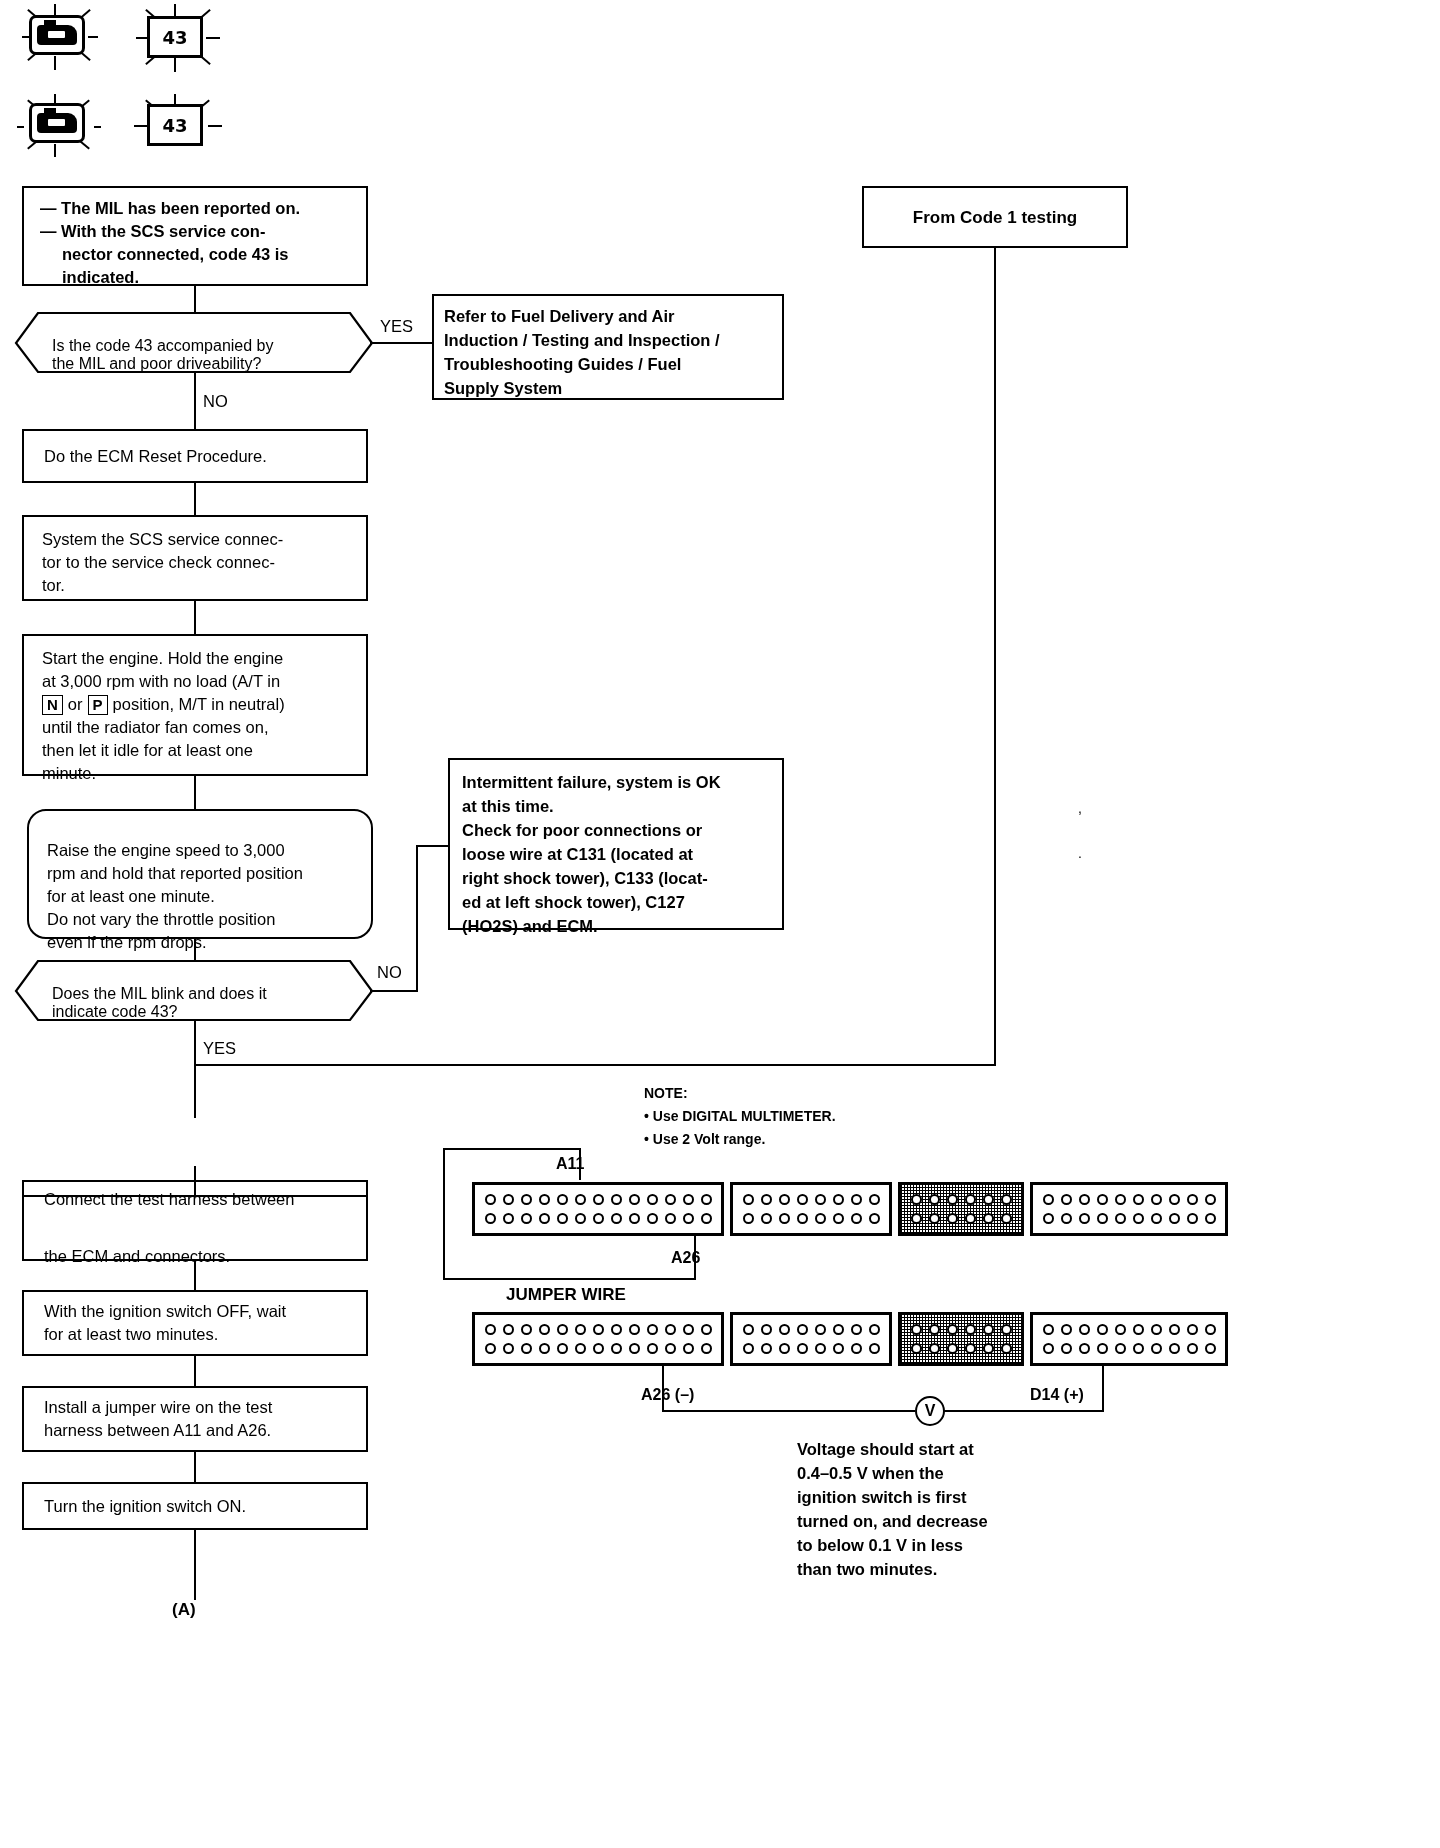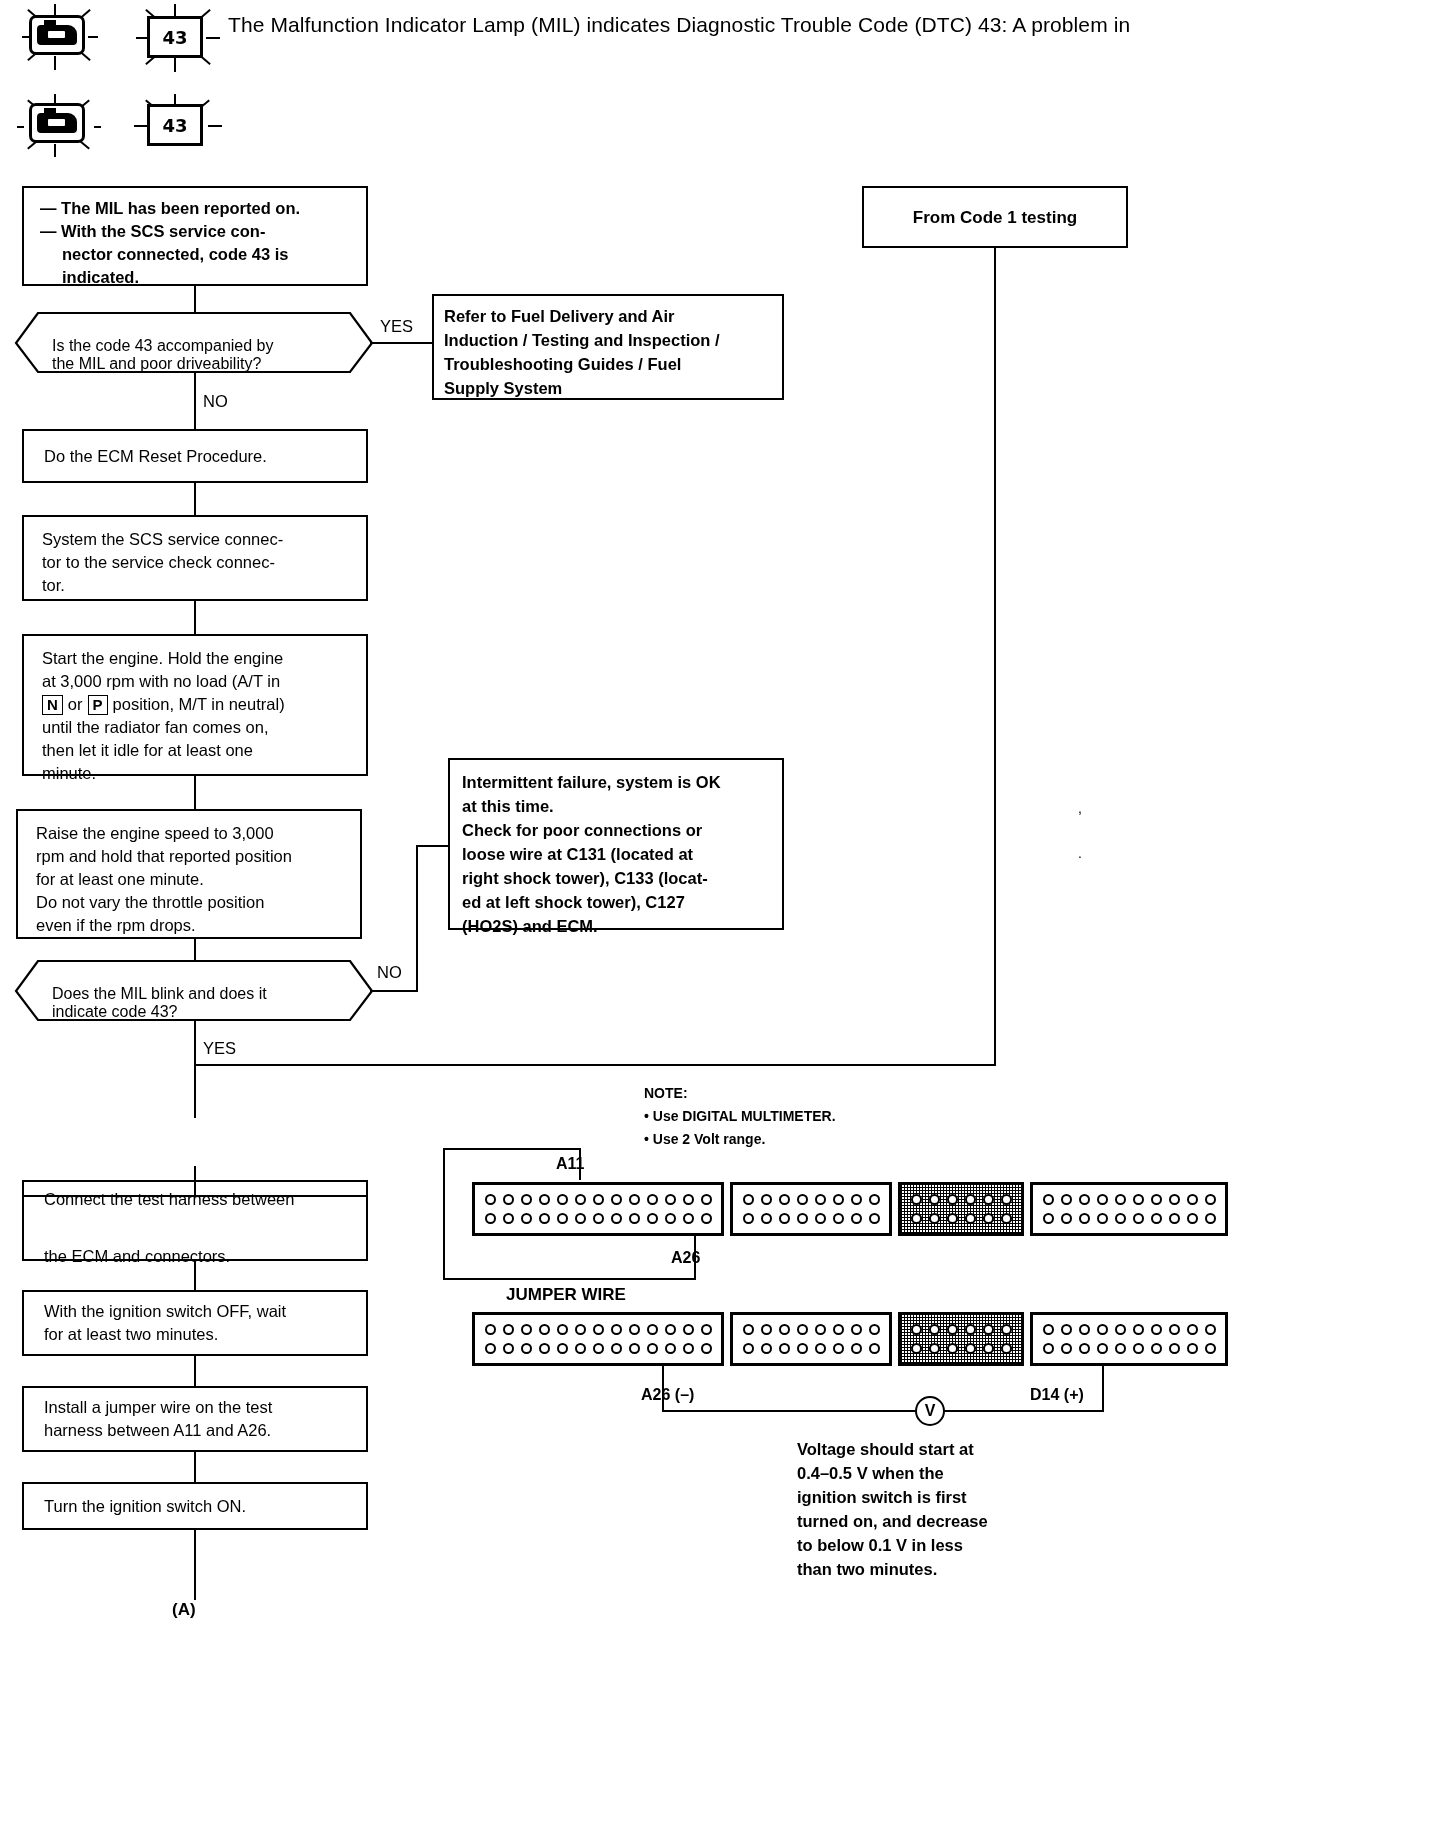--- a/index.html
+++ b/index.html
@@ -121,21 +121,20 @@
   <div class="ray" style="left:66px; top:6px; width:16px; height:2px; transform:rotate(-40deg);"></div>
   <div class="ray" style="left:6px;  top:29px; width:14px; height:2px;"></div>
   <div class="ray" style="left:76px; top:29px; width:14px; height:2px;"></div>
   <div class="ray" style="left:14px; top:50px; width:16px; height:2px; transform:rotate(-40deg);"></div>
   <div class="ray" style="left:66px; top:50px; width:16px; height:2px; transform:rotate(40deg);"></div>
   <div class="ray" style="left:44px; top:50px; width:2px; height:14px;"></div>
   <div class="code-box abs" style="left:17px; top:8px;">43</div>
 </div>
 
 <div class="abs" id="header-text">
-  <div>The Malfunction Indicator Lamp (MIL) indicates Diagnostic Trouble Code (DTC) 43: A problem in</div>
 </div>
 
 <div class="abs" style="left:14px; top:96px; width:110px; height:58px;">
   <div class="ray" style="left:40px; top:-2px; width:2px; height:13px;"></div>
   <div class="ray" style="left:12px; top:8px; width:15px; height:2px; transform:rotate(40deg);"></div>
   <div class="ray" style="left:62px; top:8px; width:15px; height:2px; transform:rotate(-40deg);"></div>
   <div class="ray" style="left:3px;  top:30px; width:7px; height:2px;"></div>
   <div class="ray" style="left:80px; top:30px; width:7px; height:2px;"></div>
   <div class="ray" style="left:12px; top:47px; width:15px; height:2px; transform:rotate(-40deg);"></div>
   <div class="ray" style="left:62px; top:47px; width:15px; height:2px; transform:rotate(40deg);"></div>
@@ -206,21 +205,21 @@
     <span>or</span>
     <span class="inline-box">P</span>
     <span>position, M/T in neutral)</span>
   </div>
   <div>until the radiator fan comes on,</div>
   <div>then let it idle for at least one</div>
   <div>minute.</div>
 </div>
 <div class="ln vline" style="left:194px; top:776px; height:33px;"></div>
 
-<div class="node abs" style="left:16px; top:809px; width:346px; height:130px; padding:11px 18px;">
+<div class="node abs" style="left:27px; top:809px; width:346px; height:130px; padding:28px 18px;border-radius:19px;">
   <div>Raise the engine speed to 3,000</div>
   <div>rpm and hold that reported position</div>
   <div>for at least one minute.</div>
   <div>Do not vary the throttle position</div>
   <div>even if the rpm drops.</div>
 </div>
 <div class="ln vline" style="left:194px; top:939px; height:22px;"></div>
 
 <svg class="abs" style="left:14px; top:960px;" width="360" height="62">
   <polygon points="24,1 336,1 358,31 336,60 24,60 2,31" fill="#fff" stroke="#000" stroke-width="2.2"></polygon>

